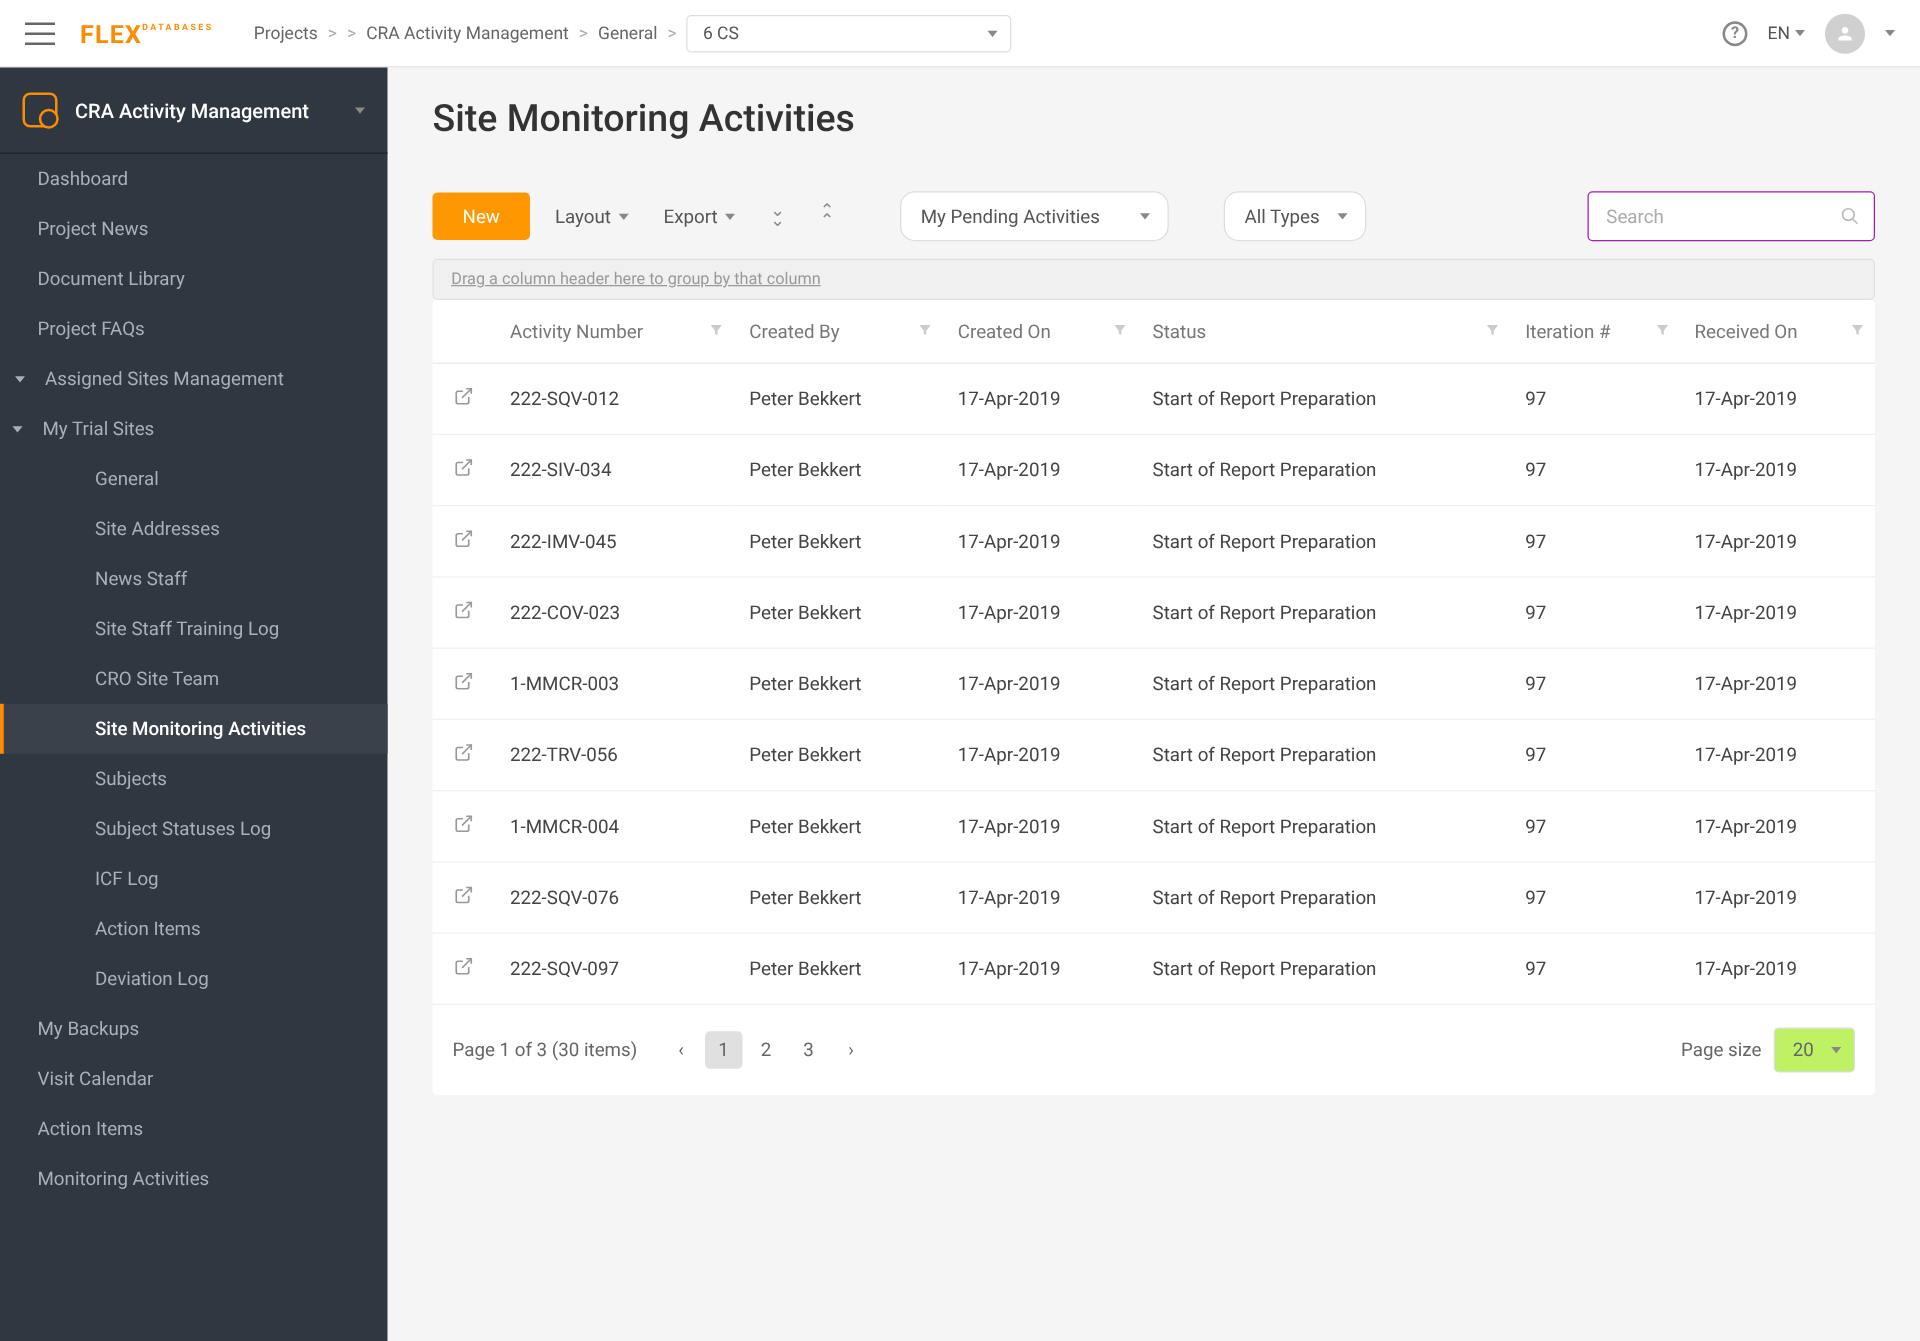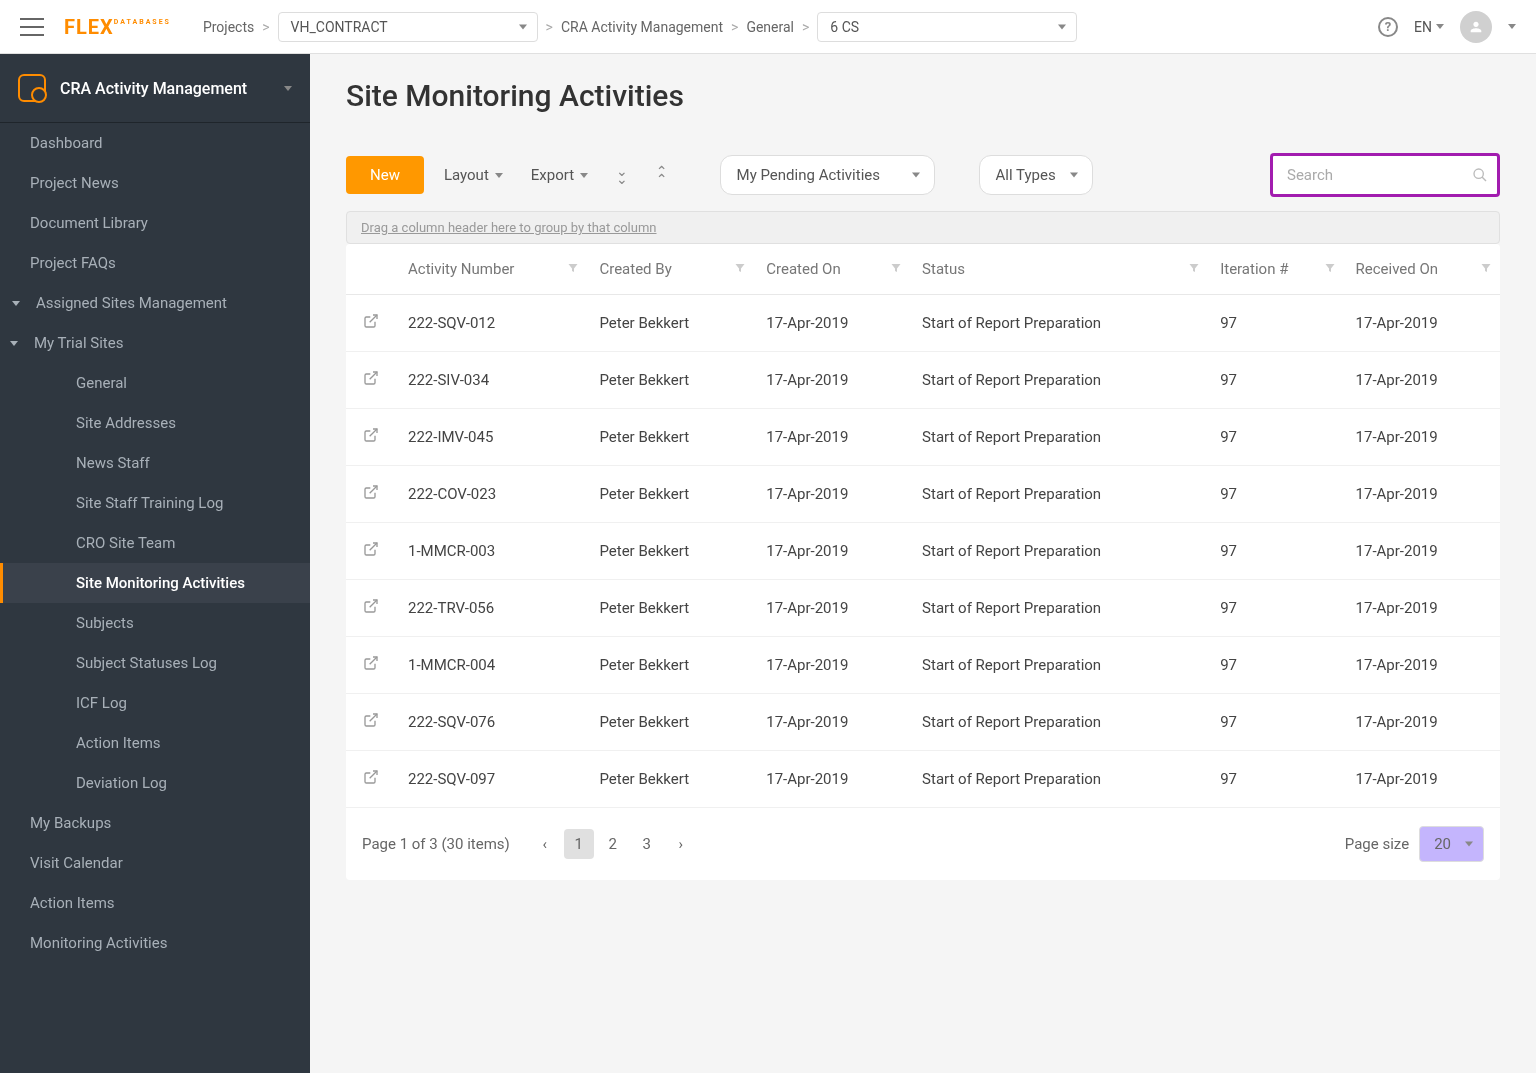--- a/index.html
+++ b/index.html
@@ -42,21 +42,21 @@
     .page-title { font-size: 30px; color: #333; font-weight: 500; margin-bottom: 40px; }
     
     
     .toolbar { display: flex; align-items: center; gap: 12px; margin-bottom: 14px; }
     .btn-new { background: #ff9800; color: #fff; border: none; padding: 10px 24px; border-radius: 4px; font-size: 15px; cursor: pointer; }
     .toolbar-item { color: #555; font-size: 15px; display: flex; align-items: center; gap: 6px; cursor: pointer; padding: 6px 8px; }
     .filter-select { border: 1px solid #ddd; border-radius: 12px; padding: 10px 36px 10px 16px; background: #fff; position: relative; font-size: 15px; color: #555; min-width: 180px; }
     .filter-select::after { content: ''; position: absolute; right: 14px; top: 50%; transform: translateY(-50%); width: 0; height: 0; border-left: 4px solid transparent; border-right: 4px solid transparent; border-top: 5px solid #888; }
     .filter-select.small { min-width: 110px; }
     .search-box { position: relative; margin-left: auto; }
-    .search-box input { border: 3px solid #a21caf; border-radius: 4px; padding: 10px 52px 10px 14px; width: 230px; font-size: 15px; }
+    .search-box input { border: 1px solid #a21caf; border-radius: 4px; padding: 10px 52px 10px 14px; width: 230px; font-size: 15px; }
     .search-box input::placeholder { color: #aaa; }
     .search-icon { position: absolute; right: 12px; top: 50%; transform: translateY(-50%); width: 16px; height: 16px; }
     .double-chevron { display: flex; flex-direction: column; gap: -2px; color: #888; font-size: 14px; line-height: 0.6; }
     
     
     .group-hint { background: #f0f0f0; border: 1px solid #e0e0e0; border-radius: 4px; padding: 8px 14px; color: #999; font-size: 13px; margin-bottom: 0; text-decoration: underline; }
     
     
     .table-wrap { background: #fff; border-radius: 4px; overflow: hidden; }
     table { width: 100%; border-collapse: collapse; }
@@ -64,40 +64,39 @@
     .filter-icon { position: absolute; right: 8px; top: 50%; transform: translateY(-50%); color: #ccc; cursor: pointer; }
     tbody td { padding: 18px 12px; color: #444; font-size: 15px; border-bottom: 1px solid #f0f0f0; }
     .open-icon { color: #999; cursor: pointer; }
     
     
     .pagination-row { display: flex; align-items: center; padding: 18px 16px; color: #666; font-size: 15px; }
     .pages { display: flex; align-items: center; gap: 4px; margin-left: 20px; }
     .page-btn { width: 30px; height: 30px; display: flex; align-items: center; justify-content: center; border-radius: 4px; cursor: pointer; color: #666; }
     .page-btn.active { background: #e0e0e0; }
     .page-size-wrap { margin-left: auto; display: flex; align-items: center; gap: 10px; }
-    .page-size-select { border: 1px solid #ddd; border-radius: 4px; padding: 8px 32px 8px 14px; background: #c4b5fd; position: relative; font-size: 15px; }
+    .page-size-select { border: 1px solid #ddd; border-radius: 4px; padding: 8px 32px 8px 14px; background: #bef264; position: relative; font-size: 15px; }
     .page-size-select::after { content: ''; position: absolute; right: 10px; top: 50%; transform: translateY(-50%); width: 0; height: 0; border-left: 4px solid transparent; border-right: 4px solid transparent; border-top: 5px solid #888; }
   </style>
 </head>
 <body>
 
 <div class="topbar">
   <div class="hamburger">
       <span></span>
       <span></span>
       <span></span>
     </div>
   <div class="logo">
       <span>FLEX</span>
       <span class="logo-sub">DATABASES</span>
     </div>
   <div class="breadcrumb">
     <span>Projects</span>
     <span class="sep">&gt;</span>
-    <div class="bc-select" style="min-width:260px"><span>VH_CONTRACT</span></div>
     <span class="sep">&gt;</span>
     <span>CRA Activity Management</span>
     <span class="sep">&gt;</span>
     <span>General</span>
     <span class="sep">&gt;</span>
     <div class="bc-select" style="min-width:260px"><span>6 CS</span></div>
   </div>
   <div class="topbar-right">
     <div class="help-icon">?</div>
     <div class="lang">

